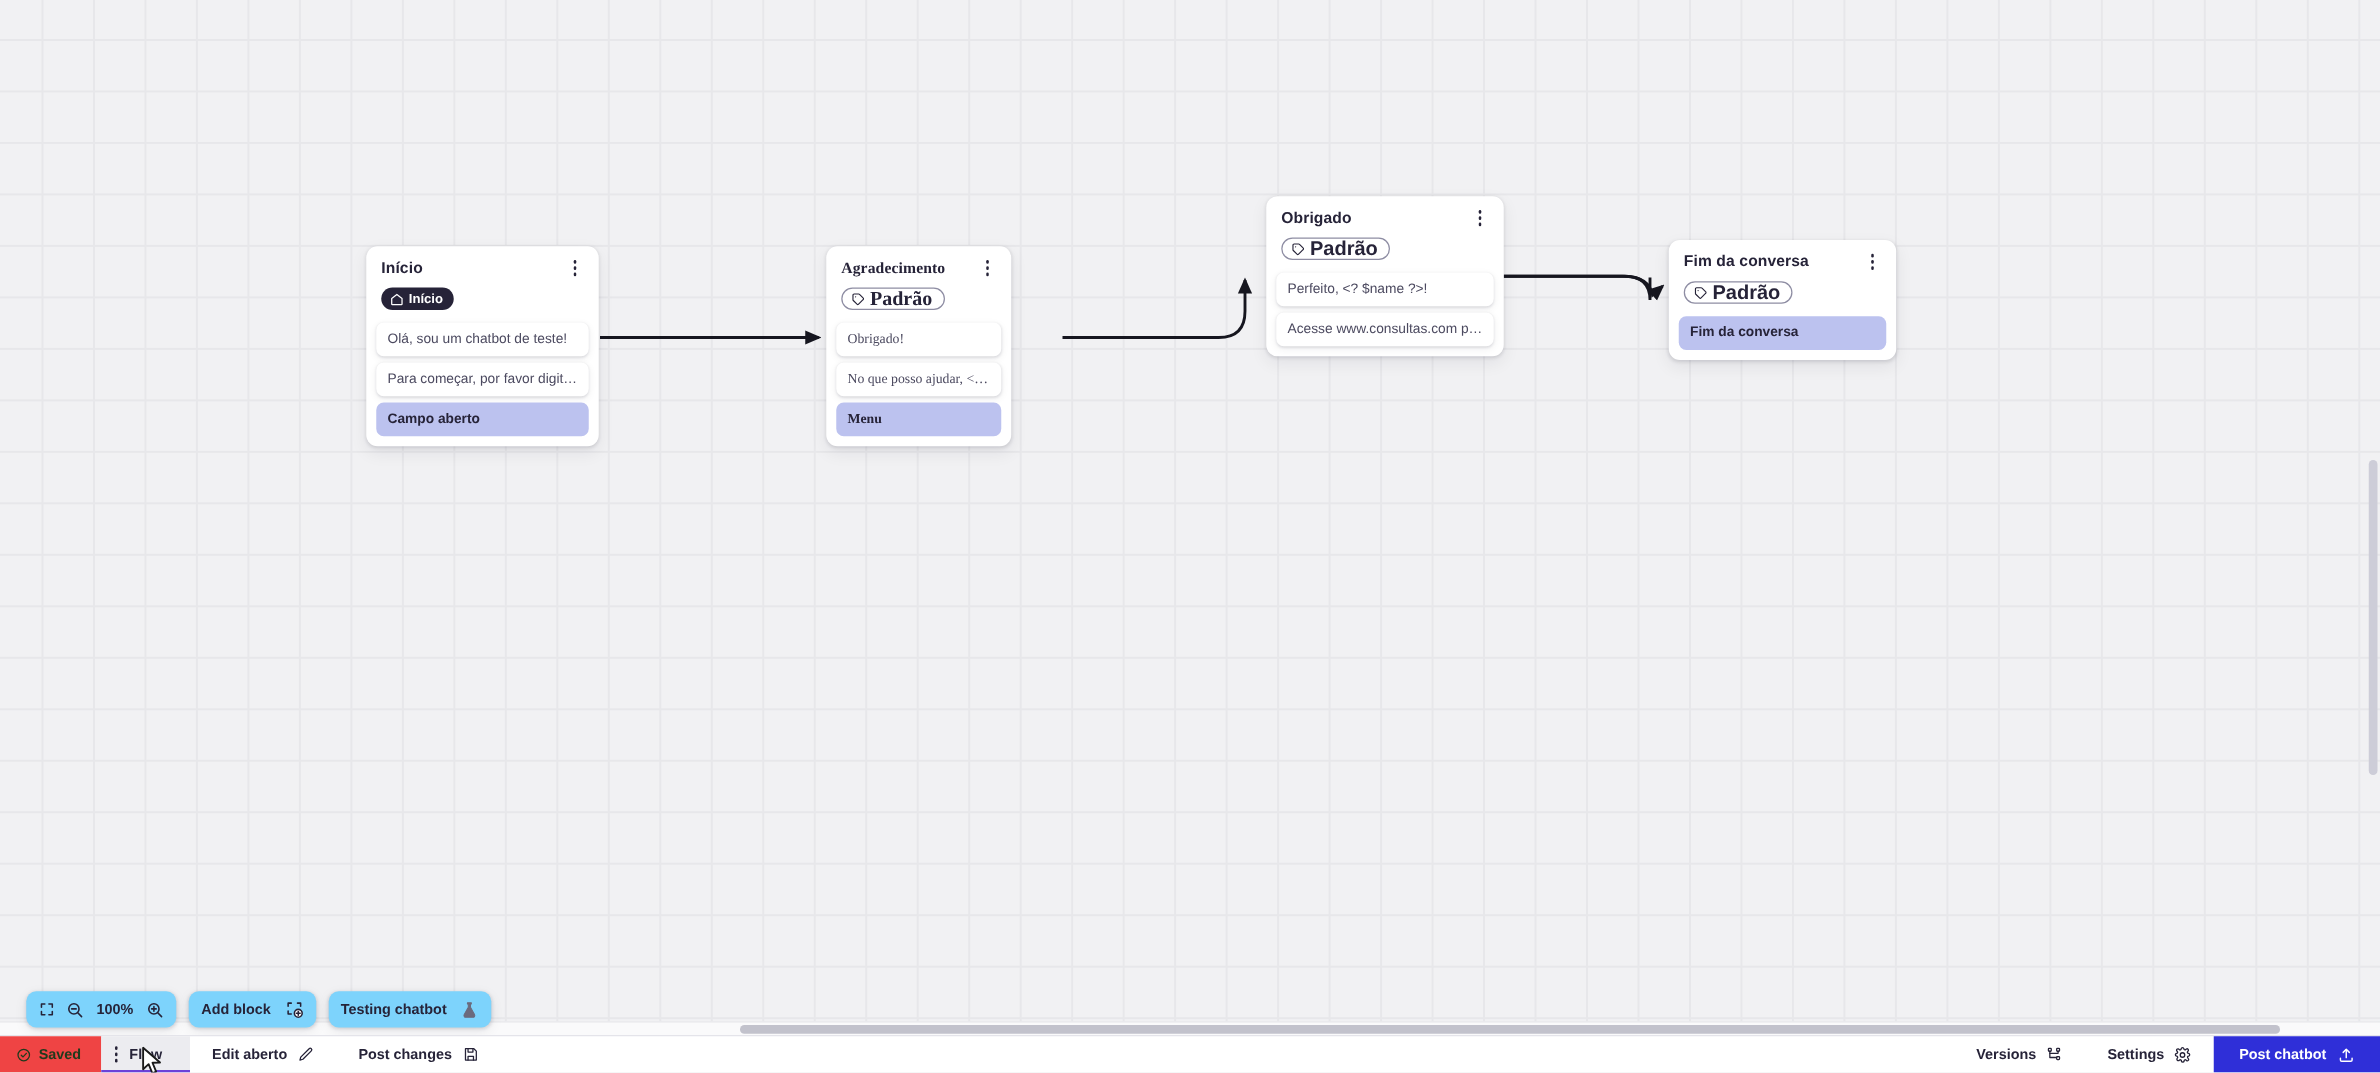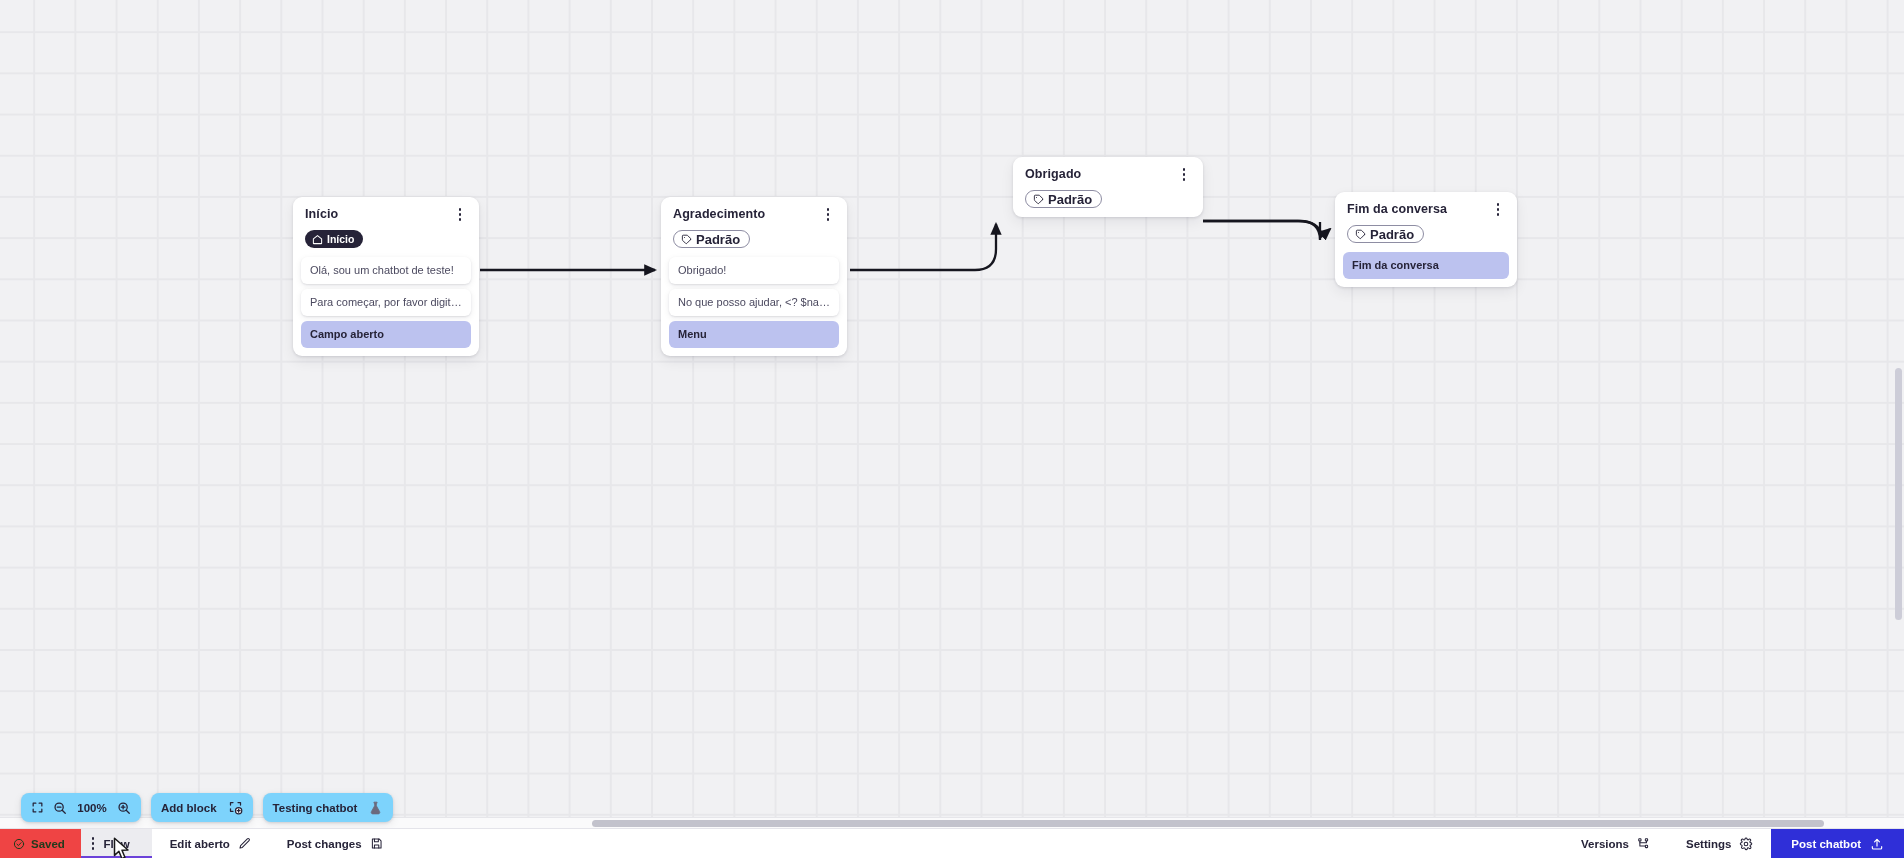--- a/index.html
+++ b/index.html
@@ -100,21 +100,21 @@
     padding: 3.5px 9px 3.5px 7px;
     line-height: 11px;
   }
 
   .badge-outline {
     display: inline-flex;
     align-items: center;
     gap: 4px;
     background: #ffffff;
     color: #262338;
-    font-size: 13px;
+    font-size: 16px;
     font-weight: 700;
     border: 1px solid #8e8da3;
     border-radius: 999px;
     padding: 2.5px 9px 2.5px 7px;
     line-height: 11px;
   }
 
   .node-body {
     margin-top: 8px;
     display: flex;
@@ -353,21 +353,21 @@
           <span>Início</span>
         </span>
       </div>
       <div class="node-body">
         <div class="slot">Olá, sou um chatbot de teste!</div>
         <div class="slot">Para começar, por favor digite o ...</div>
         <div class="slot highlight">Campo aberto</div>
       </div>
     </div>
 
-    <div class="node" style="left:661px; top:197px; width:186px;">
+    <div class="node" style="left:661px; top:197px; width:148px;font-family:Liberation Serif, serif;">
       <div class="node-head">
         <div class="node-title">Agradecimento</div>
         <div class="kebab">
           <i></i>
             <i></i>
             <i></i>
         </div>
       </div>
       <div class="badges">
         <span class="badge-outline">
@@ -395,20 +395,24 @@
         </div>
       </div>
       <div class="badges">
         <span class="badge-outline">
           <svg width="11" height="11" viewBox="0 0 24 24" fill="none" stroke="#262338" stroke-width="2" stroke-linecap="round" stroke-linejoin="round">
             <path d="M20.6 12.6 12.8 20.4a2 2 0 0 1-2.8 0l-6.4-6.4a2 2 0 0 1-.6-1.4V4.6a2 2 0 0 1 2-2h8a2 2 0 0 1 1.4.6l6.2 6.2a2 2 0 0 1 0 3.2Z"></path>
             <circle cx="7.6" cy="7.6" r="1.1" fill="#262338" stroke="none"></circle>
           </svg>
           <span>Padrão</span>
         </span>
+      </div>
+      <div class="node-body">
+        <div class="slot">Perfeito, &lt;? $name ?&gt;!</div>
+        <div class="slot">Acesse www.consultas.com par...</div>
       </div>
     </div>
 
     <div class="node" style="left:1335px; top:192px; width:182px;">
       <div class="node-head">
         <div class="node-title">Fim da conversa</div>
         <div class="kebab">
           <i></i>
             <i></i>
             <i></i>

